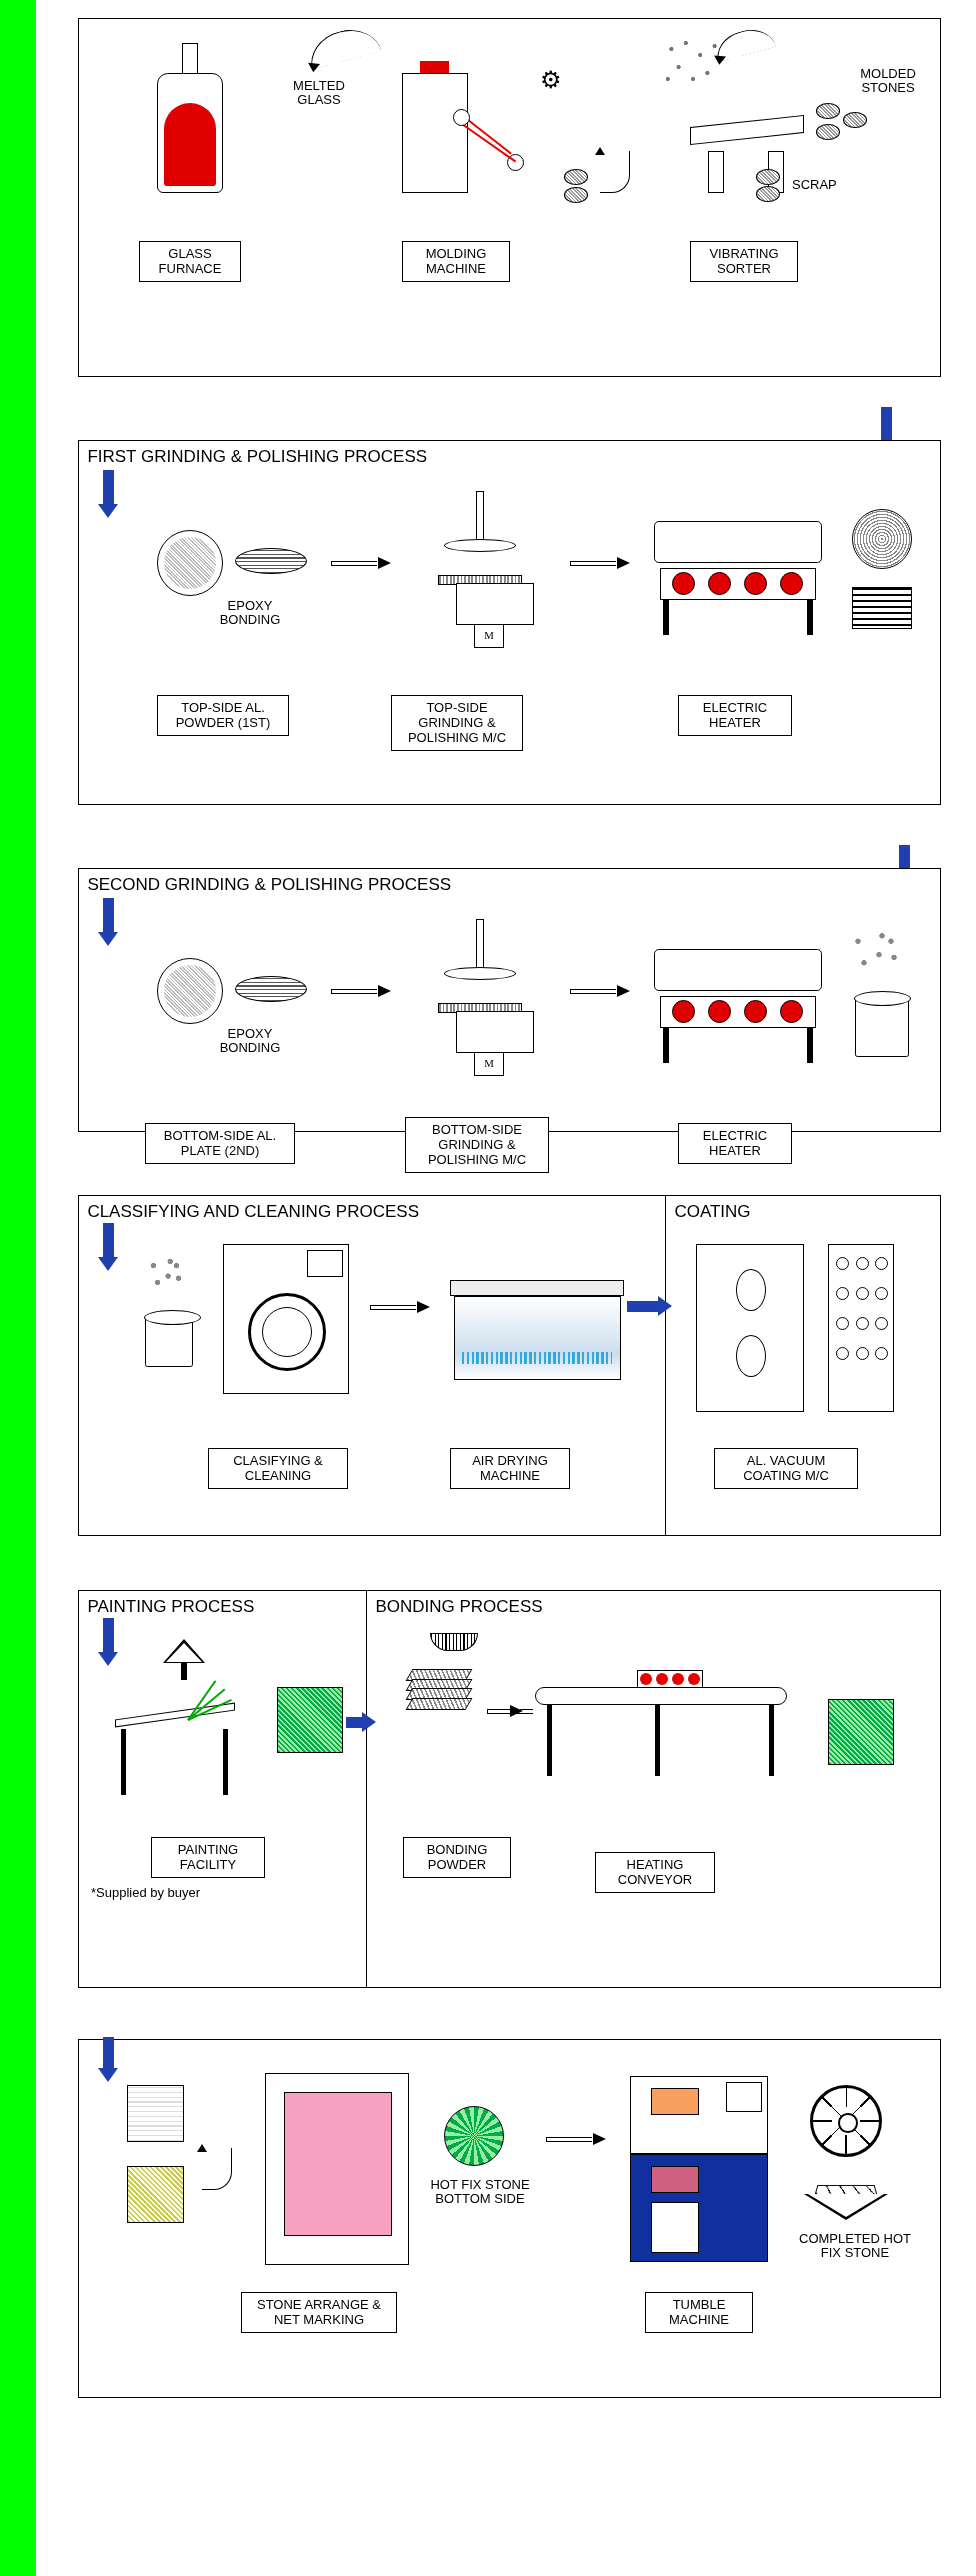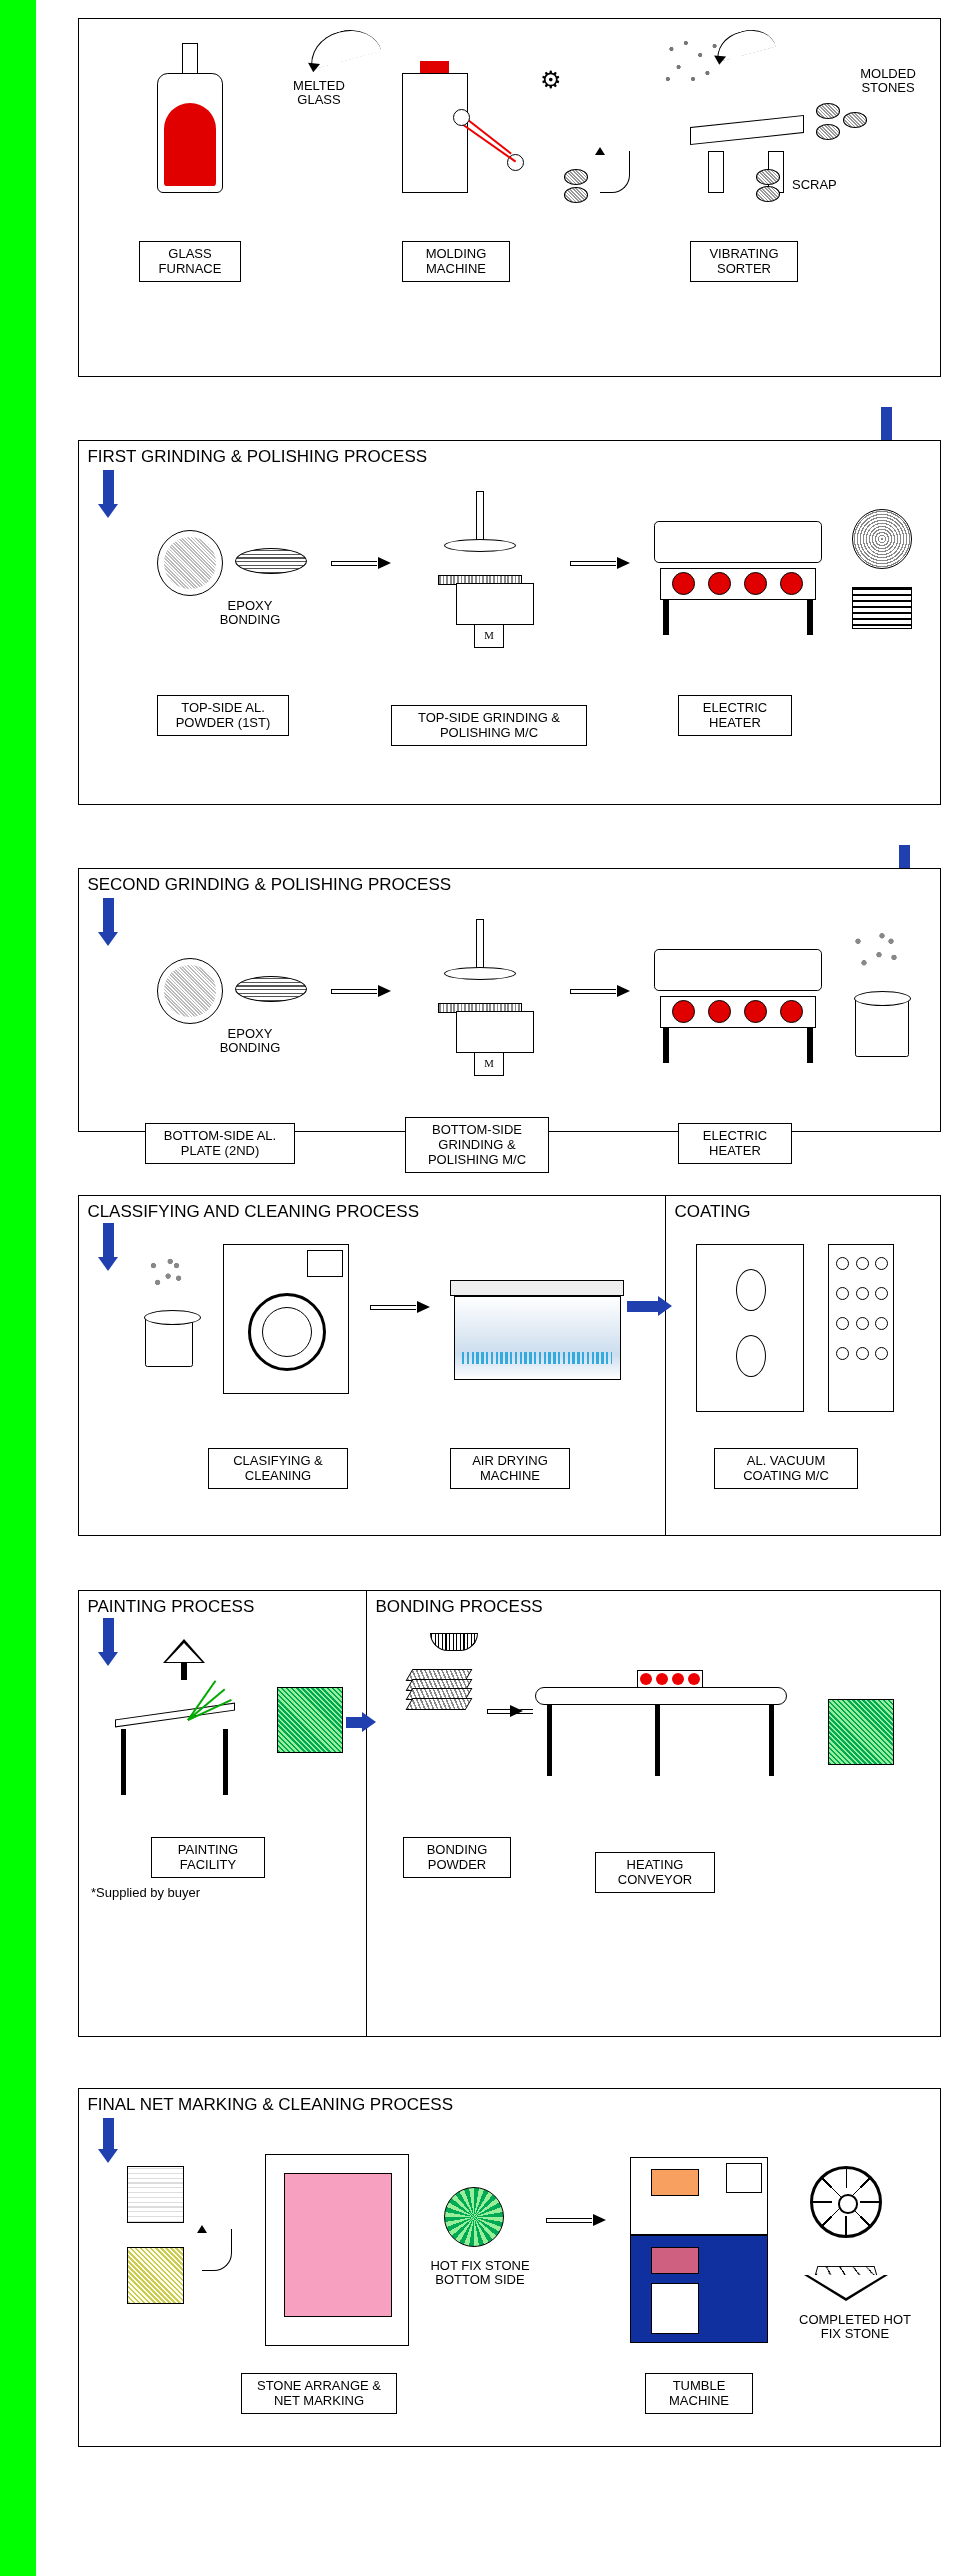--- a/index.html
+++ b/index.html
@@ -357,21 +357,21 @@
           <div class="knob" style="left:54px"></div>
         <div class="knob" style="left:90px"></div>
           <div class="knob" style="left:126px"></div>
         <div class="leg" style="left:9px"></div>
           <div class="leg" style="right:9px"></div>
       </div>
       <div class="circpat" style="left:773px;top:36px"></div>
       <div class="stackplate" style="left:773px;top:114px"></div>
 
       <div class="lbl" style="left:78px;top:222px;width:132px">TOP-SIDE AL. POWDER (1ST)</div>
-      <div class="lbl" style="left:312px;top:232px;width:196px">TOP-SIDE GRINDING &amp; POLISHING M/C</div>
+      <div class="lbl" style="left:312px;top:222px;width:132px">TOP-SIDE GRINDING &amp; POLISHING M/C</div>
       <div class="lbl" style="left:599px;top:222px;width:114px">ELECTRIC HEATER</div>
     </div>
   </div>
 
   <div class="connector" style="left:821px;top:827px;width:10.8px;height:66px"></div>
   <div class="connector" style="left:105px;top:882px;width:727px;height:10.8px"></div>
   <div class="connector" style="left:105px;top:882px;width:10.8px;height:48px"></div>
 
   <div class="stage" style="margin-top:63px;height:264px">
     <div class="stage-title">SECOND GRINDING &amp; POLISHING PROCESS</div>
@@ -472,21 +472,21 @@
           </div>
       </div>
       <div class="lbl" style="left:48px;top:252px;width:144px">AL. VACUUM COATING M/C</div>
     </div>
   </div>
 
   <div class="connector" style="left:755px;top:1698px;width:10.8px;height:54px"></div>
   <div class="connector" style="left:105px;top:1743px;width:661px;height:10.8px"></div>
   <div class="connector" style="left:105px;top:1743px;width:10.8px;height:42px"></div>
 
-  <div class="stage" style="margin-top:54px;height:447px;display:flex">
+  <div class="stage" style="margin-top:54px;height:398px;display:flex">
     <div style="width:288px;border-right:1.8px solid #000;position:relative">
       <div class="stage-title">PAINTING PROCESS</div>
       <div class="bluearrow-d" style="left:24px;top:27px;height:36px"></div>
       <div class="booth" style="left:36px;top:48px">
         <div class="hood"></div>
           <div class="hoodIn"></div>
           <div class="pipe"></div>
         <div class="table"></div>
         <div class="leg" style="left:6px"></div>
           <div class="leg" style="left:108px"></div>
@@ -527,21 +527,20 @@
       <div class="lbl" style="left:36px;top:246px;width:108px">BONDING POWDER</div>
       <div class="lbl" style="left:228px;top:261px;width:120px">HEATING CONVEYOR</div>
     </div>
   </div>
 
   <div class="connector" style="left:803px;top:2115px;width:10.8px;height:54px"></div>
   <div class="connector" style="left:105px;top:2158px;width:709px;height:10.8px"></div>
   <div class="connector" style="left:105px;top:2158px;width:10.8px;height:42px"></div>
 
   <div class="stage" style="margin-top:51px;height:359px">
-    <div class="stage-title">FINAL NET MARKING &amp; CLEANING PROCESS</div>
     <div class="stage-body">
       <div class="bluearrow-d" style="left:24px;top:-3px;height:33px"></div>
       <div class="swatch white" style="left:48px;top:45px;width:57px;height:57px"></div>
       <div class="swatch yellow" style="left:48px;top:126px;width:57px;height:57px"></div>
       <div class="uarrow" style="left:123px;top:108px"></div>
 
       <div class="netmark" style="left:186px;top:33px">
         <div class="pink"></div>
       </div>
       <div class="greenround" style="left:365px;top:66px"></div>

